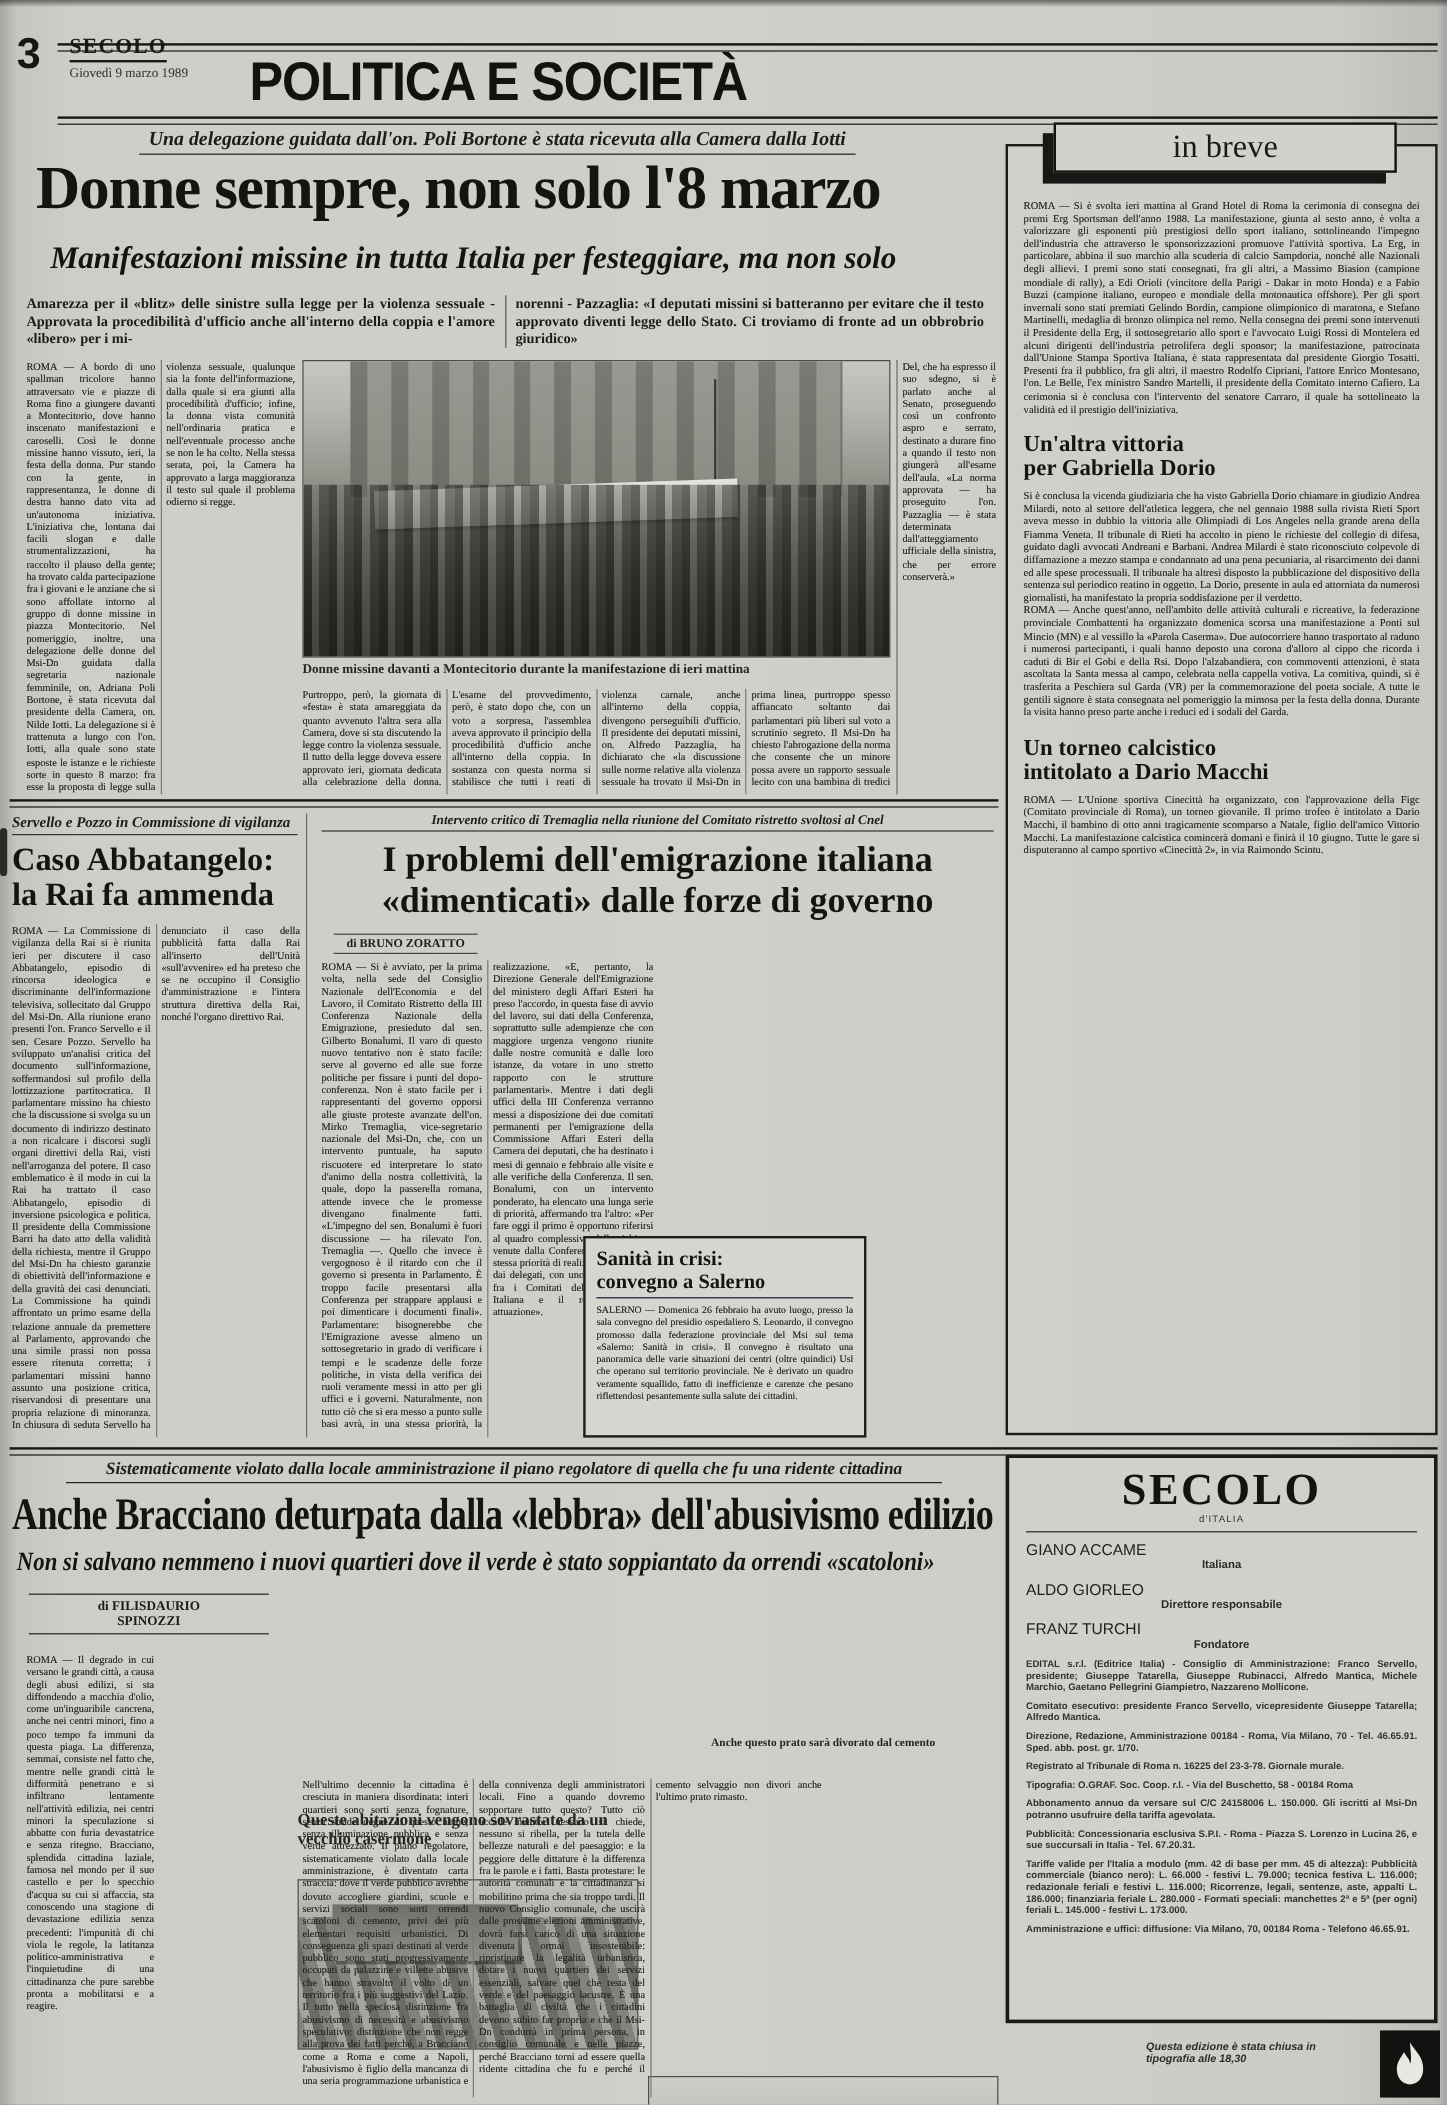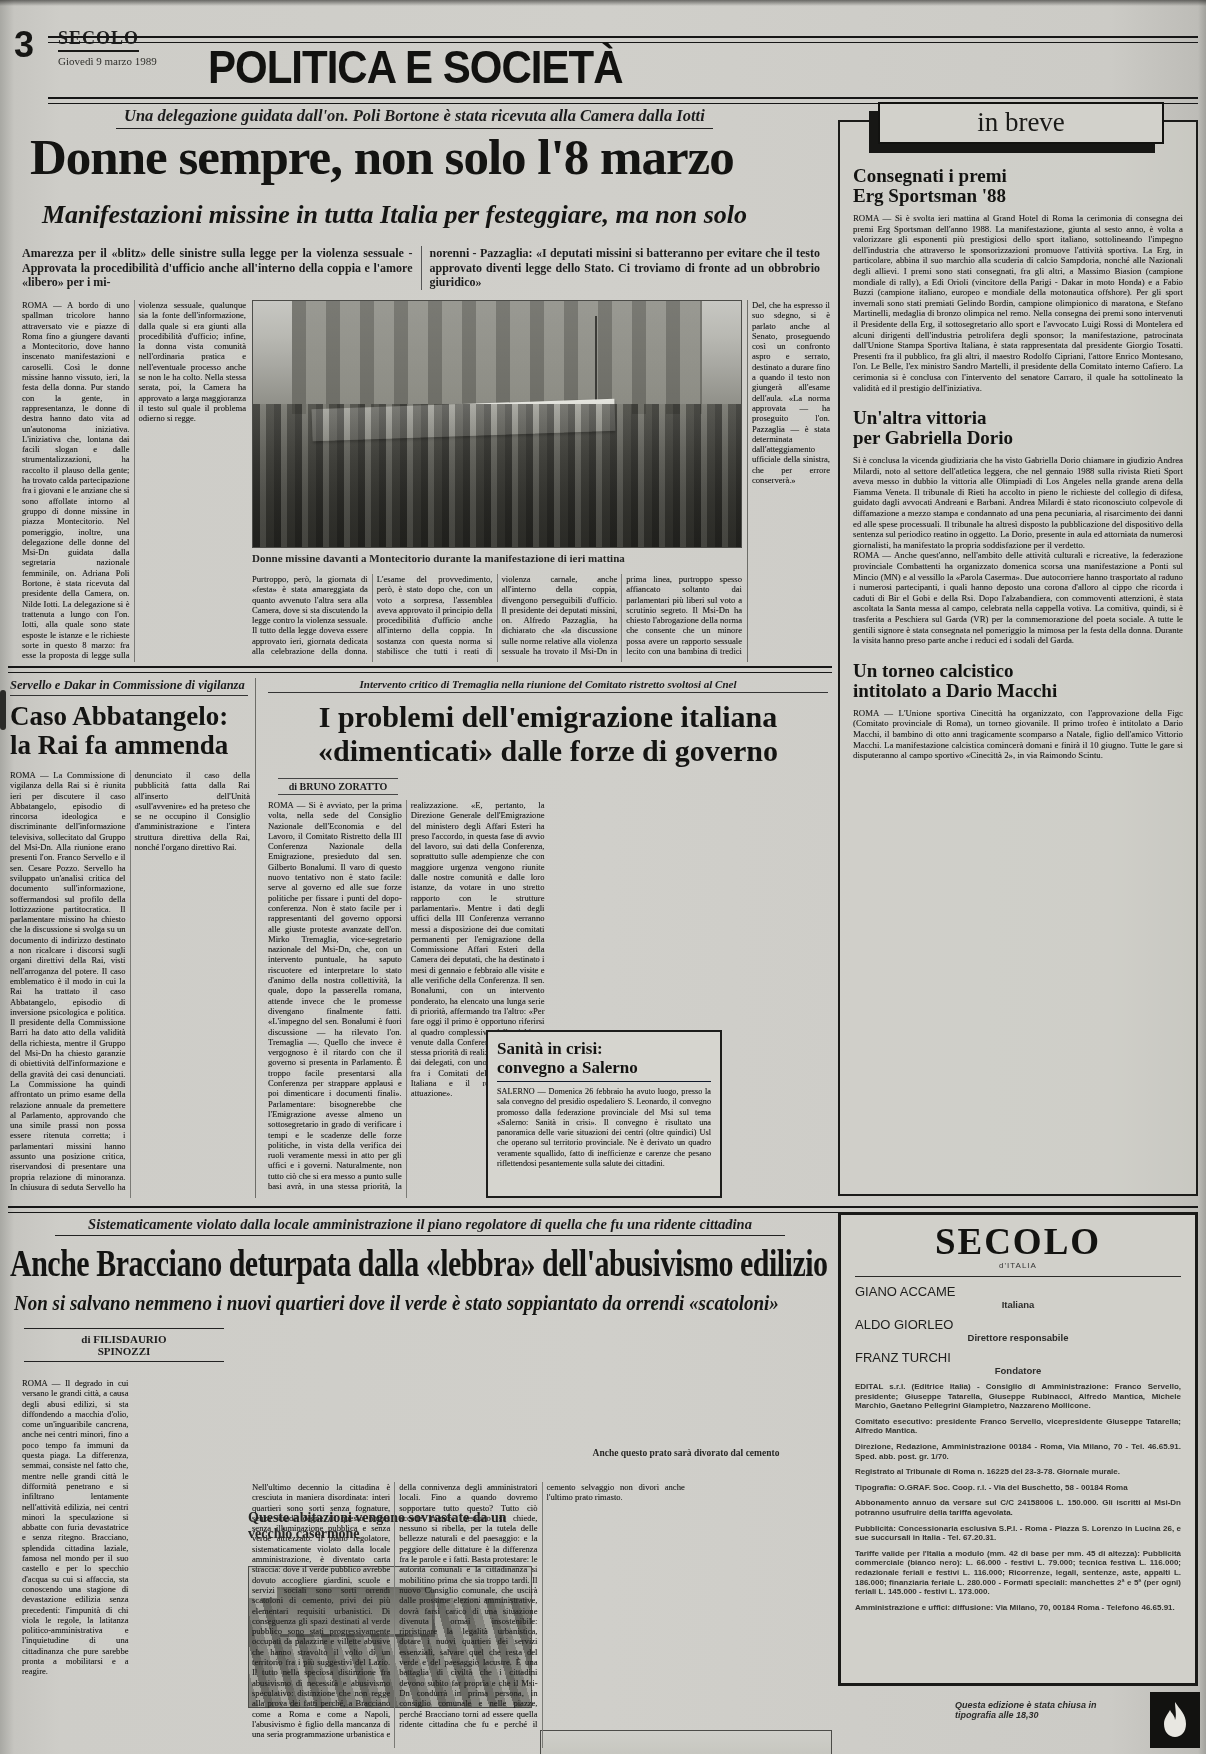--- a/index.html
+++ b/index.html
@@ -91,21 +91,21 @@
 
   <div class="abs bodytext cols4" style="left:252px;top:574px;width:490px;height:88px;">Purtroppo, però, la giornata di «festa» è stata amareggiata da quanto avvenuto l'altra sera alla Camera, dove si sta discutendo la legge contro la violenza sessuale. Il tutto della legge doveva essere approvato ieri, giornata dedicata alla celebrazione della donna. L'esame del provvedimento, però, è stato dopo che, con un voto a sorpresa, l'assemblea aveva approvato il principio della procedibilità d'ufficio anche all'interno della coppia. In sostanza con questa norma si stabilisce che tutti i reati di violenza carnale, anche all'interno della coppia, divengono perseguibili d'ufficio. Il presidente dei deputati missini, on. Alfredo Pazzaglia, ha dichiarato che «la discussione sulle norme relative alla violenza sessuale ha trovato il Msi-Dn in prima linea, purtroppo spesso affiancato soltanto dai parlamentari più liberi sul voto a scrutinio segreto. Il Msi-Dn ha chiesto l'abrogazione della norma che consente che un minore possa avere un rapporto sessuale lecito con una bambina di tredici anni; una successiva proposta che ha avuto molti voti favorevoli non è stata approvata. Il Msi-Dn ha chiesto anche l'abrogazione della norma che prevede la procedibilità d'ufficio per i casi di violenza sessuale, senza che sia possibile valutare il significato di un atto: il suo che non è stata approvata».</div>
 
   <div class="abs vrule" style="left:747px;top:300px;height:362px;"></div>
   <div class="abs bodytext" style="left:752px;top:300px;width:78px;height:362px;">Del, che ha espresso il suo sdegno, si è parlato anche al Senato, proseguendo così un confronto aspro e serrato, destinato a durare fino a quando il testo non giungerà all'esame dell'aula. «La norma approvata — ha proseguito l'on. Pazzaglia — è stata determinata dall'atteggiamento ufficiale della sinistra, che per errore conserverà.»</div>
 
   <div class="abs dblrule" style="left:8px;top:666px;width:824px;"></div>
 
   <div class="abs vrule" style="left:255px;top:678px;height:520px;"></div>
 
-  <div class="abs kicker" style="left:10px;top:678px;width:238px;font-size:12.5px;border-bottom:1px solid #333;padding-bottom:2px;">Servello e Dakar in Commissione di vigilanza</div>
+  <div class="abs kicker" style="left:10px;top:678px;width:238px;font-size:12.5px;border-bottom:1px solid #333;padding-bottom:2px;">Servello e Pozzo in Commissione di vigilanza</div>
   <div class="abs headline-serif pre" style="left:10px;top:702px;width:242px;font-size:27px;line-height:29px;">Caso Abbatangelo:
 la Rai fa ammenda</div>
   <div class="abs bodytext cols2" style="left:10px;top:770px;width:240px;height:428px;">ROMA — La Commissione di vigilanza della Rai si è riunita ieri per discutere il caso Abbatangelo, episodio di rincorsa ideologica e discriminante dell'informazione televisiva, sollecitato dal Gruppo del Msi-Dn. Alla riunione erano presenti l'on. Franco Servello e il sen. Cesare Pozzo. Servello ha sviluppato un'analisi critica del documento sull'informazione, soffermandosi sul profilo della lottizzazione partitocratica. Il parlamentare missino ha chiesto che la discussione si svolga su un documento di indirizzo destinato a non ricalcare i discorsi sugli organi direttivi della Rai, visti nell'arroganza del potere. Il caso emblematico è il modo in cui la Rai ha trattato il caso Abbatangelo, episodio di inversione psicologica e politica. Il presidente della Commissione Barri ha dato atto della validità della richiesta, mentre il Gruppo del Msi-Dn ha chiesto garanzie di obiettività dell'informazione e della gravità dei casi denunciati. La Commissione ha quindi affrontato un primo esame della relazione annuale da premettere al Parlamento, approvando che una simile prassi non possa essere ritenuta corretta; i parlamentari missini hanno assunto una posizione critica, riservandosi di presentare una propria relazione di minoranza. In chiusura di seduta Servello ha denunciato il caso della pubblicità fatta dalla Rai all'inserto dell'Unità «sull'avvenire» ed ha preteso che se ne occupino il Consiglio d'amministrazione e l'intera struttura direttiva della Rai, nonché l'organo direttivo Rai.</div>
 
   <div class="abs kicker" style="left:268px;top:678px;width:560px;font-size:11px;text-align:center;border-bottom:1px solid #333;padding-bottom:2px;">Intervento critico di Tremaglia nella riunione del Comitato ristretto svoltosi al Cnel</div>
   <div class="abs headline-serif pre" style="left:268px;top:700px;width:560px;font-size:30px;line-height:34px;text-align:center;">I problemi dell'emigrazione italiana
 «dimenticati» dalle forze di governo</div>
   <div class="abs" style="left:278px;top:778px;width:120px;font-size:10px;font-weight:bold;text-align:center;border-top:1px solid #444;border-bottom:1px solid #444;padding:2px 0;">di BRUNO ZORATTO</div>
   <div class="abs bodytext cols4" style="left:268px;top:800px;width:562px;height:398px;">ROMA — Si è avviato, per la prima volta, nella sede del Consiglio Nazionale dell'Economia e del Lavoro, il Comitato Ristretto della III Conferenza Nazionale della Emigrazione, presieduto dal sen. Gilberto Bonalumi. Il varo di questo nuovo tentativo non è stato facile: serve al governo ed alle sue forze politiche per fissare i punti del dopo-conferenza. Non è stato facile per i rappresentanti del governo opporsi alle giuste proteste avanzate dell'on. Mirko Tremaglia, vice-segretario nazionale del Msi-Dn, che, con un intervento puntuale, ha saputo riscuotere ed interpretare lo stato d'animo della nostra collettività, la quale, dopo la passerella romana, attende invece che le promesse divengano finalmente fatti. «L'impegno del sen. Bonalumi è fuori discussione — ha rilevato l'on. Tremaglia —. Quello che invece è vergognoso è il ritardo con che il governo si presenta in Parlamento. È troppo facile presentarsi alla Conferenza per strappare applausi e poi dimenticare i documenti finali». Parlamentare: bisognerebbe che l'Emigrazione avesse almeno un sottosegretario in grado di verificare i tempi e le scadenze delle forze politiche, in vista della verifica dei ruoli veramente messi in atto per gli uffici e i governi. Naturalmente, non tutto ciò che si era messo a punto sulle basi avrà, in una stessa priorità, la realizzazione. «E, pertanto, la Direzione Generale dell'Emigrazione del ministero degli Affari Esteri ha preso l'accordo, in questa fase di avvio del lavoro, sui dati della Conferenza, soprattutto sulle adempienze che con maggiore urgenza vengono riunite dalle nostre comunità e dalle loro istanze, da votare in uno stretto rapporto con le strutture parlamentari». Mentre i dati degli uffici della III Conferenza verranno messi a disposizione dei due comitati permanenti per l'emigrazione della Commissione Affari Esteri della Camera dei deputati, che ha destinato i mesi di gennaio e febbraio alle visite e alle verifiche della Conferenza. Il sen. Bonalumi, con un intervento ponderato, ha elencato una lunga serie di priorità, affermando tra l'altro: «Per fare oggi il primo è opportuno riferirsi al quadro complessivo delle richieste venute dalla Conferenza, seguendo la stessa priorità di realizzazione indicata dai delegati, con uno stretto rapporto fra i Comitati della Emigrazione Italiana e il regolamento di attuazione».</div>
 
@@ -132,22 +132,20 @@
   <div class="abs photo ph-field" style="left:540px;top:1340px;width:292px;height:104px;">
     
     
   </div>
   <div class="abs caption" style="left:540px;top:1448px;width:292px;font-size:9.5px;text-align:center;">Anche questo prato sarà divorato dal cemento</div>
 
   <div class="abs bodytext cols4" style="left:252px;top:1482px;width:580px;height:266px;">Nell'ultimo decennio la cittadina è cresciuta in maniera disordinata: interi quartieri sono sorti senza fognature, senza strade degne di questo nome, senza illuminazione pubblica e senza verde attrezzato. Il piano regolatore, sistematicamente violato dalla locale amministrazione, è diventato carta straccia: dove il verde pubblico avrebbe dovuto accogliere giardini, scuole e servizi sociali sono sorti orrendi scatoloni di cemento, privi dei più elementari requisiti urbanistici. Di conseguenza gli spazi destinati al verde pubblico sono stati progressivamente occupati da palazzine e villette abusive che hanno stravolto il volto di un territorio fra i più suggestivi del Lazio. Il tutto nella speciosa distinzione fra abusivismo di necessità e abusivismo speculativo: distinzione che non regge alla prova dei fatti perché, a Bracciano come a Roma e come a Napoli, l'abusivismo è figlio della mancanza di una seria programmazione urbanistica e della connivenza degli amministratori locali. Fino a quando dovremo sopportare tutto questo? Tutto ciò accade mentre nessuno si chiede, nessuno si ribella, per la tutela delle bellezze naturali e del paesaggio: e la peggiore delle dittature è la differenza fra le parole e i fatti. Basta protestare: le autorità comunali e la cittadinanza si mobilitino prima che sia troppo tardi. Il nuovo Consiglio comunale, che uscirà dalle prossime elezioni amministrative, dovrà farsi carico di una situazione divenuta ormai insostenibile: ripristinare la legalità urbanistica, dotare i nuovi quartieri dei servizi essenziali, salvare quel che resta del verde e del paesaggio lacustre. È una battaglia di civiltà che i cittadini devono subito far propria e che il Msi-Dn condurrà in prima persona, in consiglio comunale e nelle piazze, perché Bracciano torni ad essere quella ridente cittadina che fu e perché il cemento selvaggio non divori anche l'ultimo prato rimasto.</div>
 
   <div class="abs breve-frame" style="left:838px;top:120px;width:360px;height:1076px;">
     <div>
-      <div class="breve-h pre" style="margin-top:0;">Consegnati i premi
-Erg Sportsman '88</div>
       <div class="breve-b">ROMA — Si è svolta ieri mattina al Grand Hotel di Roma la cerimonia di consegna dei premi Erg Sportsman dell'anno 1988. La manifestazione, giunta al sesto anno, è volta a valorizzare gli esponenti più prestigiosi dello sport italiano, sottolineando l'impegno dell'industria che attraverso le sponsorizzazioni promuove l'attività sportiva. La Erg, in particolare, abbina il suo marchio alla scuderia di calcio Sampdoria, nonché alle Nazionali degli allievi. I premi sono stati consegnati, fra gli altri, a Massimo Biasion (campione mondiale di rally), a Edi Orioli (vincitore della Parigi - Dakar in moto Honda) e a Fabio Buzzi (campione italiano, europeo e mondiale della motonautica offshore). Per gli sport invernali sono stati premiati Gelindo Bordin, campione olimpionico di maratona, e Stefano Martinelli, medaglia di bronzo olimpica nel remo. Nella consegna dei premi sono intervenuti il Presidente della Erg, il sottosegretario allo sport e l'avvocato Luigi Rossi di Montelera ed alcuni dirigenti dell'industria petrolifera degli sponsor; la manifestazione, patrocinata dall'Unione Stampa Sportiva Italiana, è stata rappresentata dal presidente Giorgio Tosatti. Presenti fra il pubblico, fra gli altri, il maestro Rodolfo Cipriani, l'attore Enrico Montesano, l'on. Le Belle, l'ex ministro Sandro Martelli, il presidente della Comitato interno Cafiero. La cerimonia si è conclusa con l'intervento del senatore Carraro, il quale ha sottolineato la validità ed il prestigio dell'iniziativa.</div>
     </div>
     <div>
       <div class="breve-h pre">Un'altra vittoria
 per Gabriella Dorio</div>
       <div class="breve-b">Si è conclusa la vicenda giudiziaria che ha visto Gabriella Dorio chiamare in giudizio Andrea Milardi, noto al settore dell'atletica leggera, che nel gennaio 1988 sulla rivista Rieti Sport aveva messo in dubbio la vittoria alle Olimpiadi di Los Angeles nella grande arena della Fiamma Veneta. Il tribunale di Rieti ha accolto in pieno le richieste del collegio di difesa, guidato dagli avvocati Andreani e Barbani. Andrea Milardi è stato riconosciuto colpevole di diffamazione a mezzo stampa e condannato ad una pena pecuniaria, al risarcimento dei danni ed alle spese processuali. Il tribunale ha altresì disposto la pubblicazione del dispositivo della sentenza sul periodico reatino in oggetto. La Dorio, presente in aula ed attorniata da numerosi giornalisti, ha manifestato la propria soddisfazione per il verdetto.</div>
     </div>
     <div>
       <div class="breve-b">ROMA — Anche quest'anno, nell'ambito delle attività culturali e ricreative, la federazione provinciale Combattenti ha organizzato domenica scorsa una manifestazione a Ponti sul Mincio (MN) e al vessillo la «Parola Caserma». Due autocorriere hanno trasportato al raduno i numerosi partecipanti, i quali hanno deposto una corona d'alloro al cippo che ricorda i caduti di Bir el Gobi e della Rsi. Dopo l'alzabandiera, con commoventi attenzioni, è stata ascoltata la Santa messa al campo, celebrata nella cappella votiva. La comitiva, quindi, si è trasferita a Peschiera sul Garda (VR) per la commemorazione del poeta sociale. A tutte le gentili signore è stata consegnata nel pomeriggio la mimosa per la festa della donna. Durante la visita hanno preso parte anche i reduci ed i sodali del Garda.</div>
     </div>

